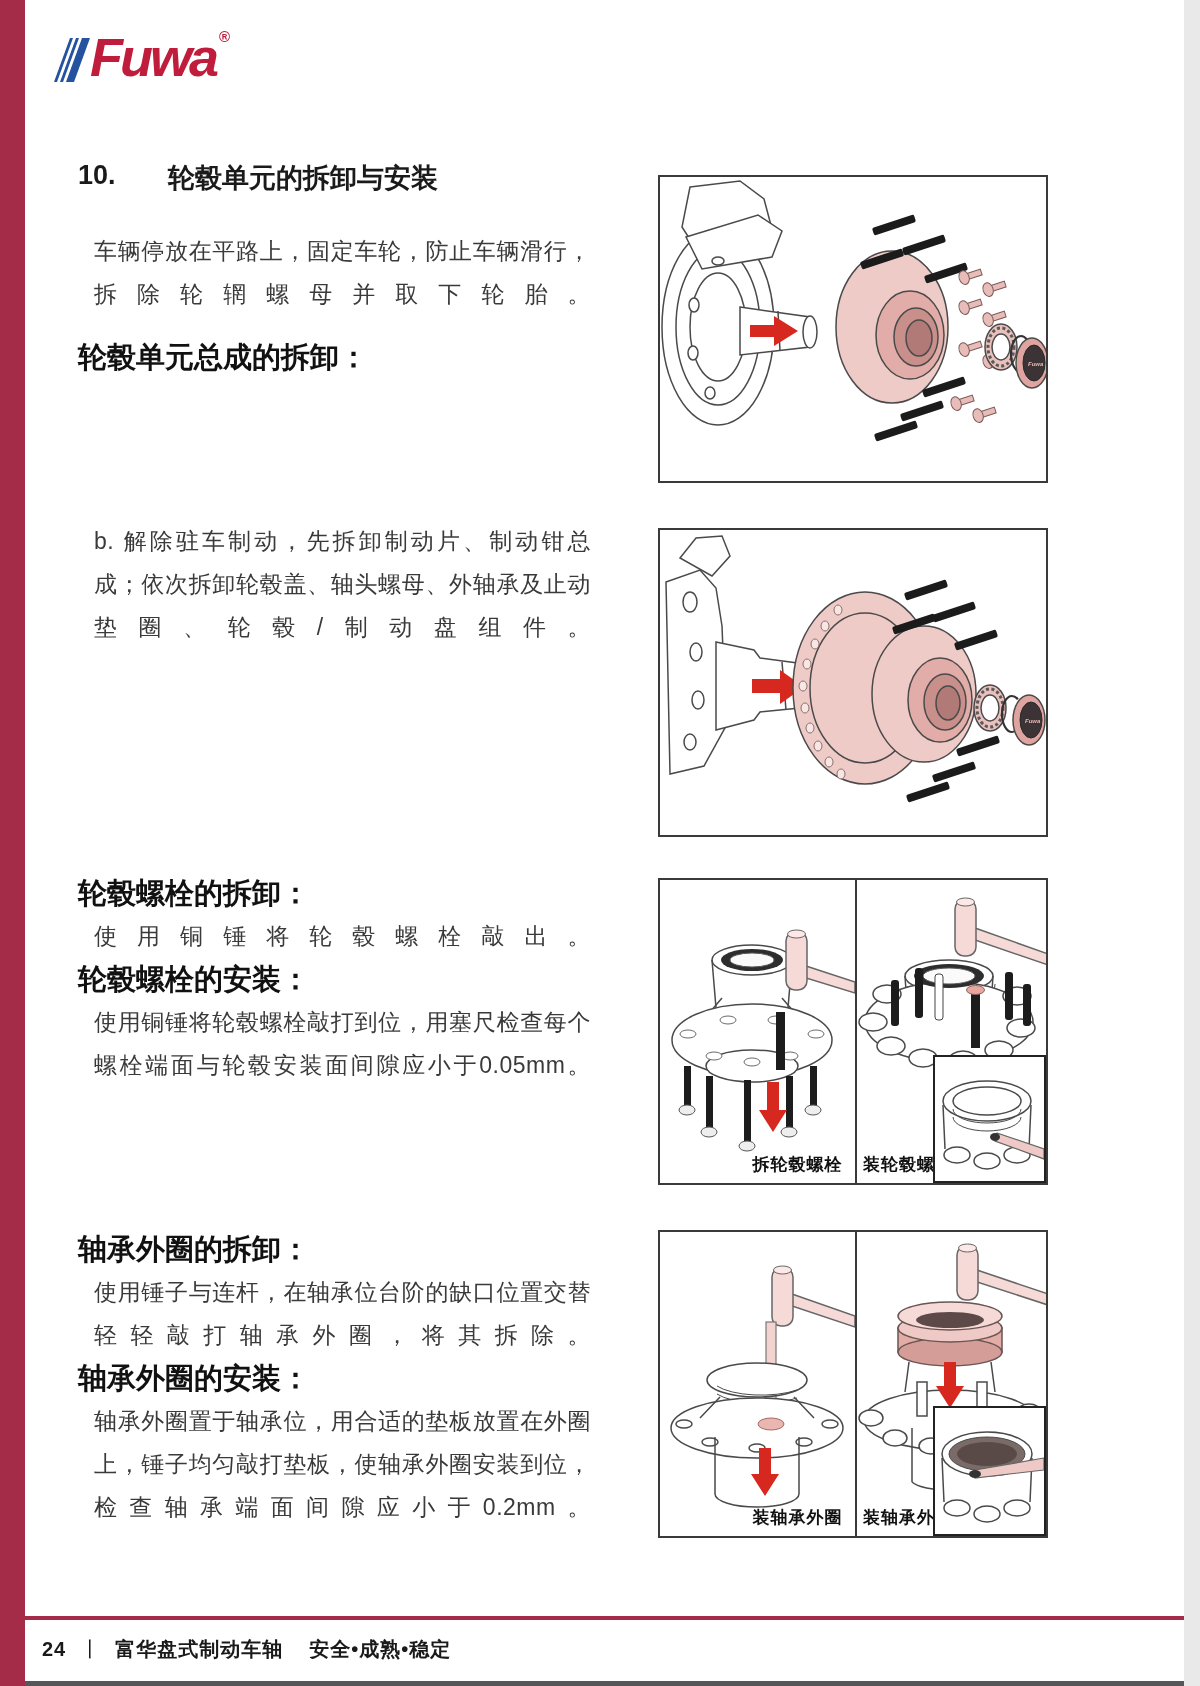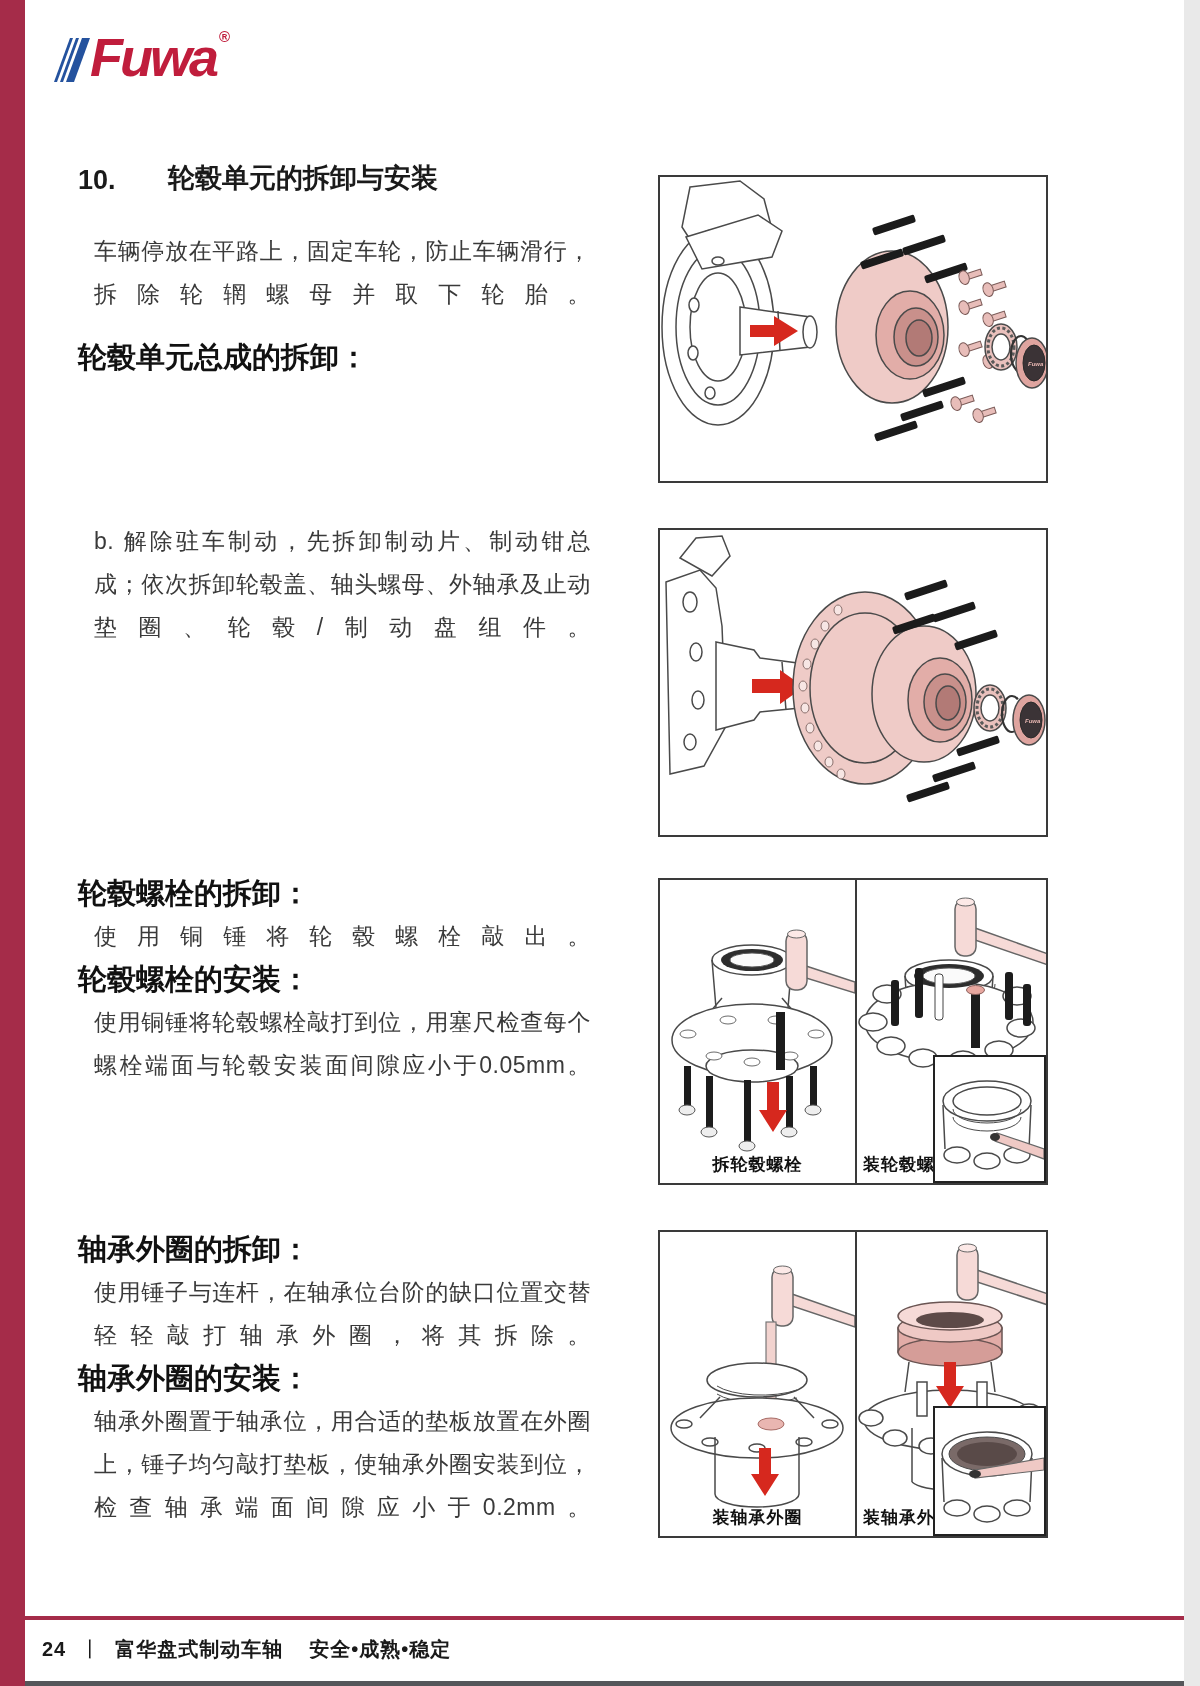--- a/index.html
+++ b/index.html
@@ -13,36 +13,36 @@
   .logo-stripes{display:flex;align-items:flex-end;margin-top:8px;margin-right:5px;}
   .logo-stripes i{display:block;background:#24529E;transform:skewX(-20deg);margin-right:3px;}
   .logo-stripes i:nth-child(1){width:3px;height:44px;}
   .logo-stripes i:nth-child(2){width:3px;height:44px;}
   .logo-stripes i:nth-child(3){width:8px;height:44px;}
   .logo-text{font-size:54px;line-height:1;font-weight:bold;font-style:italic;
              color:#C01D3C;letter-spacing:-3px;}
   .logo-reg{color:#C01D3C;font-size:15px;font-weight:bold;margin-left:3px;margin-top:-2px;}
 
   
-  .heading{position:absolute;left:78px;top:160px;display:flex;font-size:27px;font-weight:bold;color:#1a1a1a;align-items:flex-end;}
+  .heading{position:absolute;left:78px;top:160px;display:flex;font-size:27px;font-weight:bold;color:#1a1a1a;}
   .heading .num{width:90px;}
 
   
   .tblock{position:absolute;left:94px;width:497px;font-size:23px;line-height:43px;
           text-align:justify;color:#3a3a3a;letter-spacing:0.5px;}
   .tblock:after{content:"";display:inline-block;width:100%;}
   .bheading{position:absolute;left:78px;font-size:29px;line-height:43px;font-weight:bold;color:#111;}
 
   
   .figbox{position:absolute;left:658px;width:390px;border:2px solid #3a3a3a;background:#fff;box-sizing:border-box;}
   .panel{position:absolute;top:0;bottom:0;overflow:hidden;}
   .panel-left{left:0;width:195px;border-right:2px solid #3a3a3a;}
   .panel-right{left:197px;right:0;}
   .caption{position:absolute;bottom:7px;font-size:17px;font-weight:600;color:#111;letter-spacing:1px;}
-  .cap-center{left:0;width:100%;text-align:center;}
+  .cap-center{left:0;width:100%;text-align:center;padding-left:40px;}
   .cap-left{left:6px;}
   .inset{position:absolute;right:0;bottom:0;width:113px;background:#fff;border:2px solid #222;box-sizing:border-box;}
 
   
   .footer-line{position:absolute;left:0;right:0;top:1616px;height:4px;background:#A52C49;}
   .footer{position:absolute;left:42px;top:1636px;font-size:20px;font-weight:bold;color:#1a1a1a;
           display:flex;align-items:baseline;letter-spacing:1px;}
   .footer .sep{margin:0 14px;font-weight:normal;}
   .footer .product{margin-right:26px;}
 

